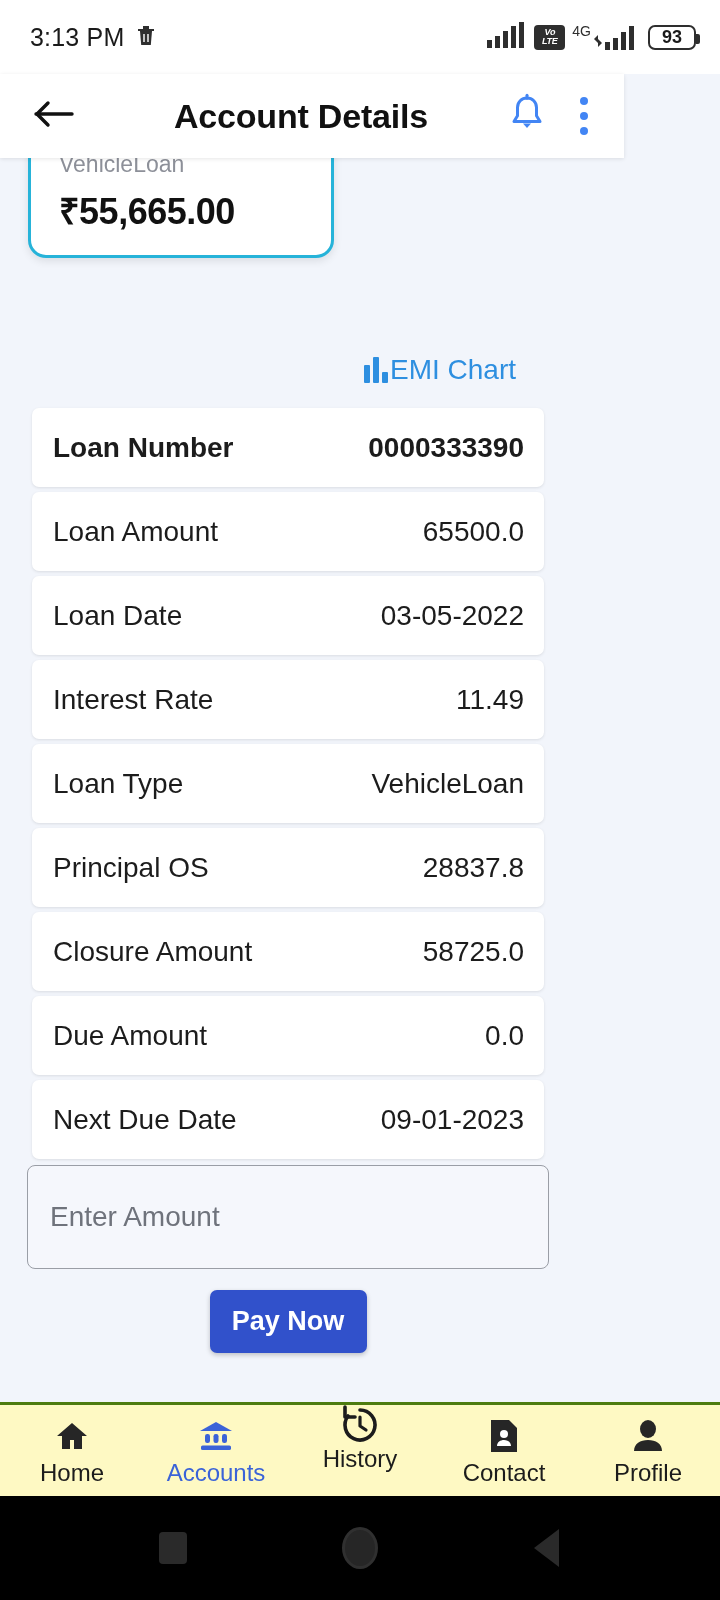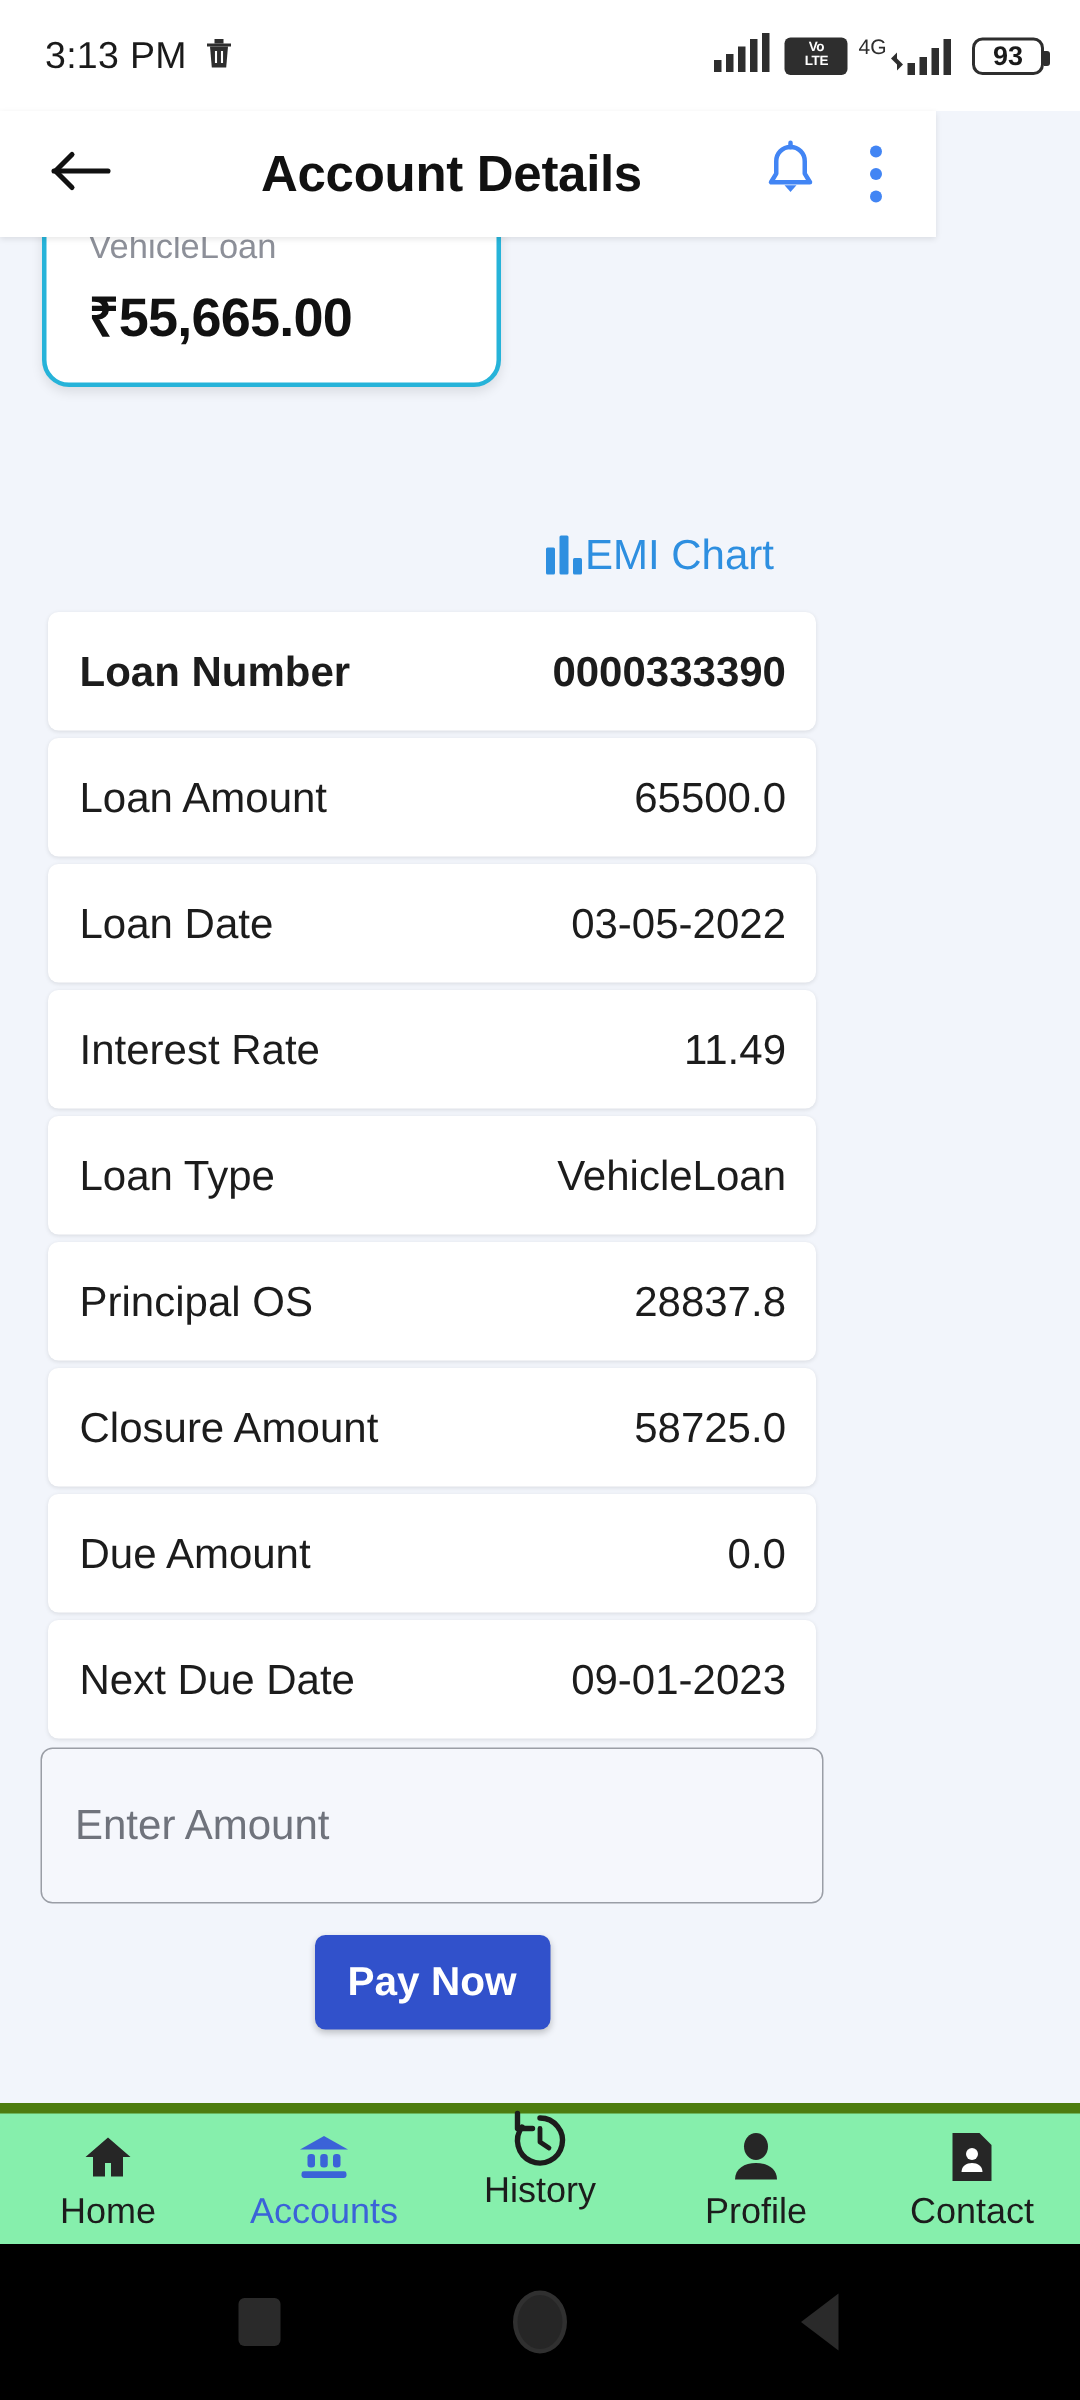--- a/index.html
+++ b/index.html
@@ -46,26 +46,28 @@
   .trash-ico { display: block; }
   .status-right {
     display: flex;
     align-items: center;
     gap: 7px;
   }
   .volte-badge {
     display: flex;
     flex-direction: column;
     align-items: center;
-    width: 42px; height: 25px;
+    justify-content: center;
+    width: 31px; height: 25px;
     background: #2e2e2e;
     border-radius: 4px;
     color: #fff;
     line-height: 1;
     padding: 2px 0;
+    font-style: italic;
   }
   .volte-badge span { font-size: 9px; font-weight: 700; letter-spacing: -0.2px;}
   .fourg-wrap { display: flex; align-items: flex-end; gap: 1px; }
   .fourg-label {
     font-size: 14px;
     color: #2e2e2e;
     line-height: 1;
     margin-bottom: 12px;
     margin-right: 1px;
   }
@@ -265,22 +267,22 @@
     font-weight: 700;
     box-shadow: 0 2px 5px rgba(0,0,0,0.22);
     cursor: pointer;
   }
 
   
   .bottom-nav {
     position: absolute;
     left: 0; bottom: 104px;
     width: 720px; height: 94px;
-    background: #86efac;
-    border-top: 7px solid #4d7c0f;
+    background: #fef9c3;
+    border-top: 3px solid #4d7c0f;
     display: flex;
     align-items: center;
   }
   .nav-item {
     flex: 1 1 0;
     height: 94px;
     display: flex;
     flex-direction: column;
     align-items: center;
     justify-content: center;
@@ -505,39 +507,39 @@
           <path d="M21 6a15 15 0 1 1-12 6" fill="none" stroke="#1c1c1c" stroke-width="3.6" stroke-linecap="round"></path>
           <path d="M6 3v10h10" fill="none" stroke="#1c1c1c" stroke-width="3.6" stroke-linecap="round" stroke-linejoin="round"></path>
           <path d="M21 13v9l6 4" fill="none" stroke="#1c1c1c" stroke-width="3.2" stroke-linecap="round" stroke-linejoin="round"></path>
         </svg>
       </span>
       <span class="nav-label">History</span>
     </div>
 
     <div class="nav-item">
       <span class="nav-ico">
-        <svg width="34" height="34" viewBox="0 0 34 34">
-          <ellipse cx="17" cy="10" rx="8" ry="9" fill="#262626"></ellipse>
-          <path d="M3 32c0-7.2 6.3-11 14-11s14 3.8 14 11H3z" fill="#262626"></path>
-        </svg>
-      </span>
-      <span class="nav-label">Profile</span>
-    </div>
-
-    <div class="nav-item">
-      <span class="nav-ico">
         <svg width="30" height="36" viewBox="0 0 30 36">
           <path d="M2 2h18l8 8v24H2z" fill="#262626"></path>
           <circle cx="15" cy="16" r="4" fill="#ffffff"></circle>
           <path d="M8 28c0-4 3.4-6 7-6s7 2 7 6H8z" fill="#ffffff"></path>
         </svg>
       </span>
       <span class="nav-label">Contact</span>
     </div>
 
+    <div class="nav-item">
+      <span class="nav-ico">
+        <svg width="34" height="34" viewBox="0 0 34 34">
+          <ellipse cx="17" cy="10" rx="8" ry="9" fill="#262626"></ellipse>
+          <path d="M3 32c0-7.2 6.3-11 14-11s14 3.8 14 11H3z" fill="#262626"></path>
+        </svg>
+      </span>
+      <span class="nav-label">Profile</span>
+    </div>
+
   </div>
 
   <div class="sys-nav">
     <div class="sys-btn">
       <span class="sys-square"></span>
     </div>
     <div class="sys-btn">
       <span class="sys-circle"></span>
     </div>
     <div class="sys-btn">

